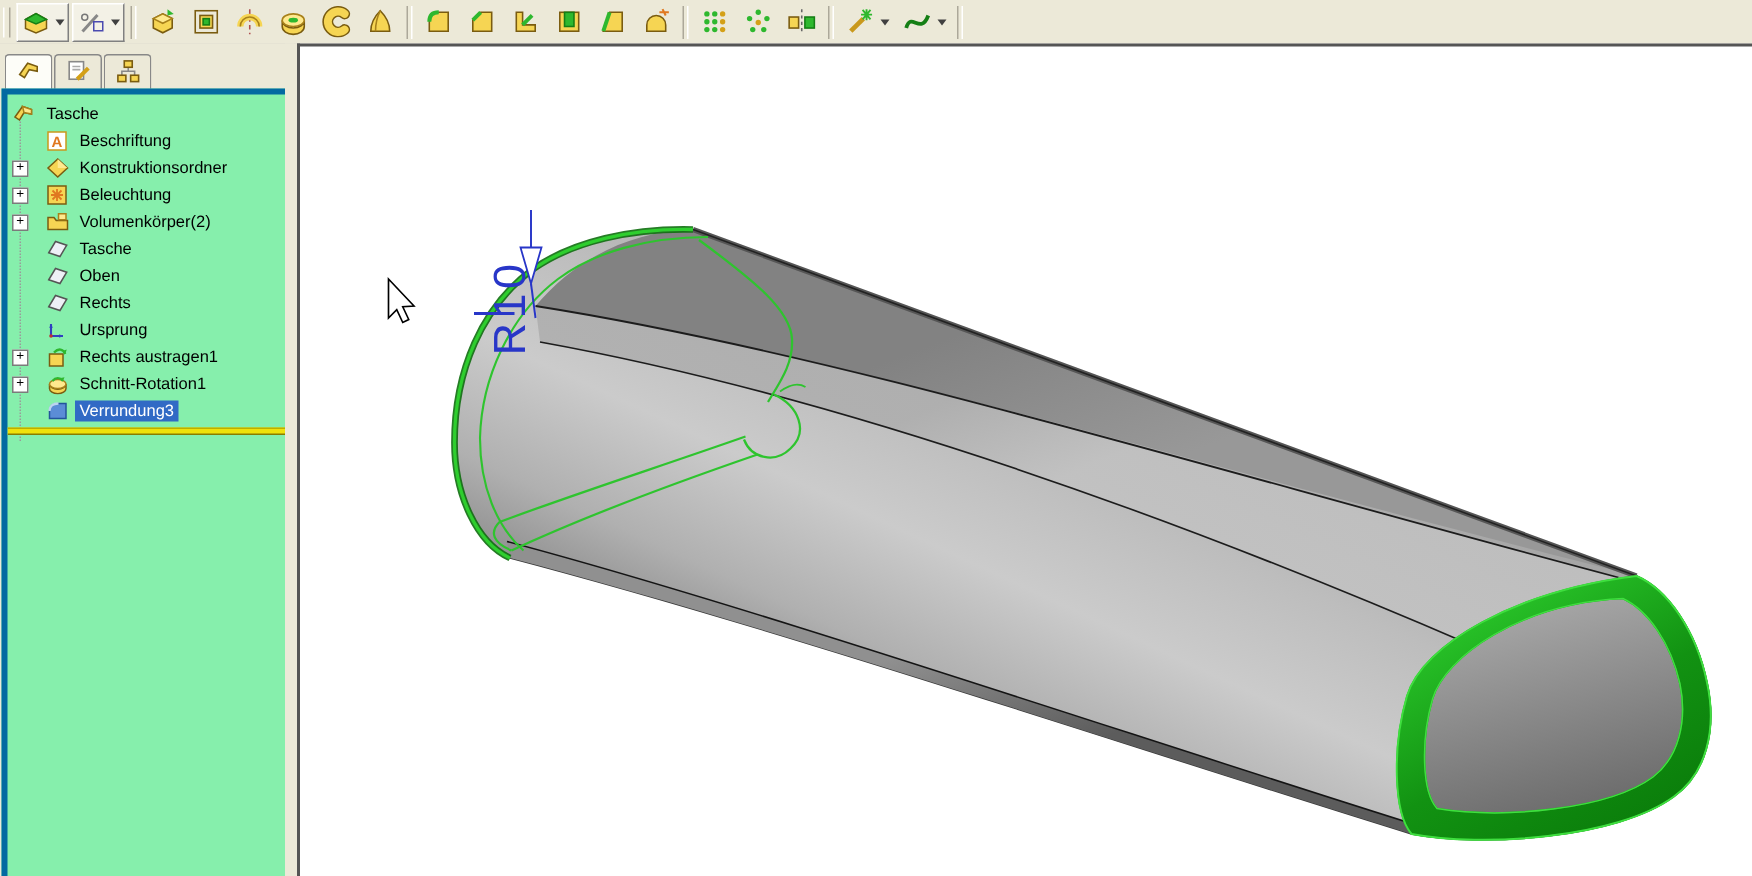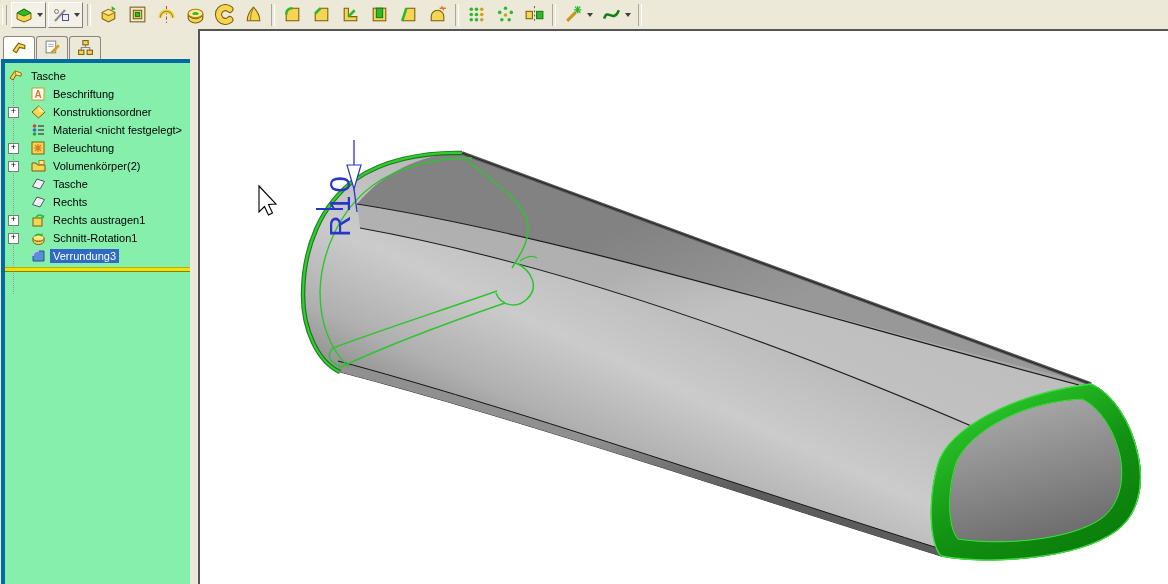--- a/index.html
+++ b/index.html
@@ -286,33 +286,20 @@
         <span class="expander">+</span>
         <span class="ticon">
             <svg width="15" height="14" viewBox="0 0 15 14">
               <path d="M7.5 1 L14 7 L7.5 13 L1 7 Z" fill="#f6d553" stroke="#7a5c10"></path>
               <path d="M7.5 1 L14 7 L7.5 7 Z" fill="#ffe98e"></path>
             </svg>
           </span>
         <span class="tlabel">Konstruktionsordner</span>
       </div>
 
-      <div class="trow child">
-        <span class="ticon">
-            <svg width="14" height="14" viewBox="0 0 14 14">
-              <circle cx="3.5" cy="3" r="1.8" fill="#d04040"></circle>
-              <circle cx="3.5" cy="7" r="1.8" fill="#4060d0"></circle>
-              <circle cx="3.5" cy="11" r="1.8" fill="#30a030"></circle>
-              <line x1="7" y1="3" x2="13" y2="3" stroke="#555" stroke-width="1.5"></line>
-              <line x1="7" y1="7" x2="13" y2="7" stroke="#555" stroke-width="1.5"></line>
-              <line x1="7" y1="11" x2="13" y2="11" stroke="#555" stroke-width="1.5"></line>
-            </svg>
-          </span>
-        <span class="tlabel">Material &lt;nicht festgelegt&gt;</span>
-      </div>
 
       <div class="trow child">
         <span class="expander">+</span>
         <span class="ticon">
             <svg width="14" height="14" viewBox="0 0 14 14">
               <rect x="1" y="1" width="12" height="12" fill="#f6d553" stroke="#7a5c10"></rect>
               <path d="M7 3 L7 11 M3 7 L11 7 M4 4 L10 10 M10 4 L4 10" stroke="#e07820" stroke-width="1.2"></path>
             </svg>
           </span>
         <span class="tlabel">Beleuchtung</span>
@@ -331,30 +318,49 @@
 
       <div class="trow child">
         <span class="ticon">
             <svg width="15" height="14" viewBox="0 0 15 14">
               <path d="M1.5 9.5 L6 2 L13.5 4.5 L9 12 Z" fill="#eef0f6" stroke="#555"></path>
             </svg>
           </span>
         <span class="tlabel">Tasche</span>
       </div>
 
-
       <div class="trow child">
         <span class="ticon">
             <svg width="15" height="14" viewBox="0 0 15 14">
               <path d="M1.5 9.5 L6 2 L13.5 4.5 L9 12 Z" fill="#eef0f6" stroke="#555"></path>
             </svg>
           </span>
+        <span class="tlabel">Oben</span>
+      </div>
+
+      <div class="trow child">
+        <span class="ticon">
+            <svg width="15" height="14" viewBox="0 0 15 14">
+              <path d="M1.5 9.5 L6 2 L13.5 4.5 L9 12 Z" fill="#eef0f6" stroke="#555"></path>
+            </svg>
+          </span>
         <span class="tlabel">Rechts</span>
       </div>
 
+      <div class="trow child">
+        <span class="ticon">
+            <svg width="14" height="14" viewBox="0 0 14 14">
+              <path d="M3 11 L11 11 M3 11 L3 3" stroke="#3040c0" stroke-width="1.4" fill="none"></path>
+              <path d="M3 3 L1.8 5.5 L4.2 5.5 Z" fill="#3040c0"></path>
+              <path d="M11 11 L8.5 9.8 L8.5 12.2 Z" fill="#3040c0"></path>
+              <circle cx="3" cy="11" r="1.2" fill="#c03030"></circle>
+            </svg>
+          </span>
+        <span class="tlabel">Ursprung</span>
+      </div>
 
       <div class="trow child">
         <span class="expander">+</span>
         <span class="ticon">
             <svg width="15" height="14" viewBox="0 0 15 14">
               <rect x="2" y="5" width="9" height="8" fill="#f6d553" stroke="#7a5c10"></rect>
               <path d="M5 4 C8 1 11 1.5 12.5 5" fill="none" stroke="#2eb82e" stroke-width="1.6"></path>
               <path d="M12.5 5 L13.5 2 L10.5 3 Z" fill="#2eb82e"></path>
             </svg>
           </span>

